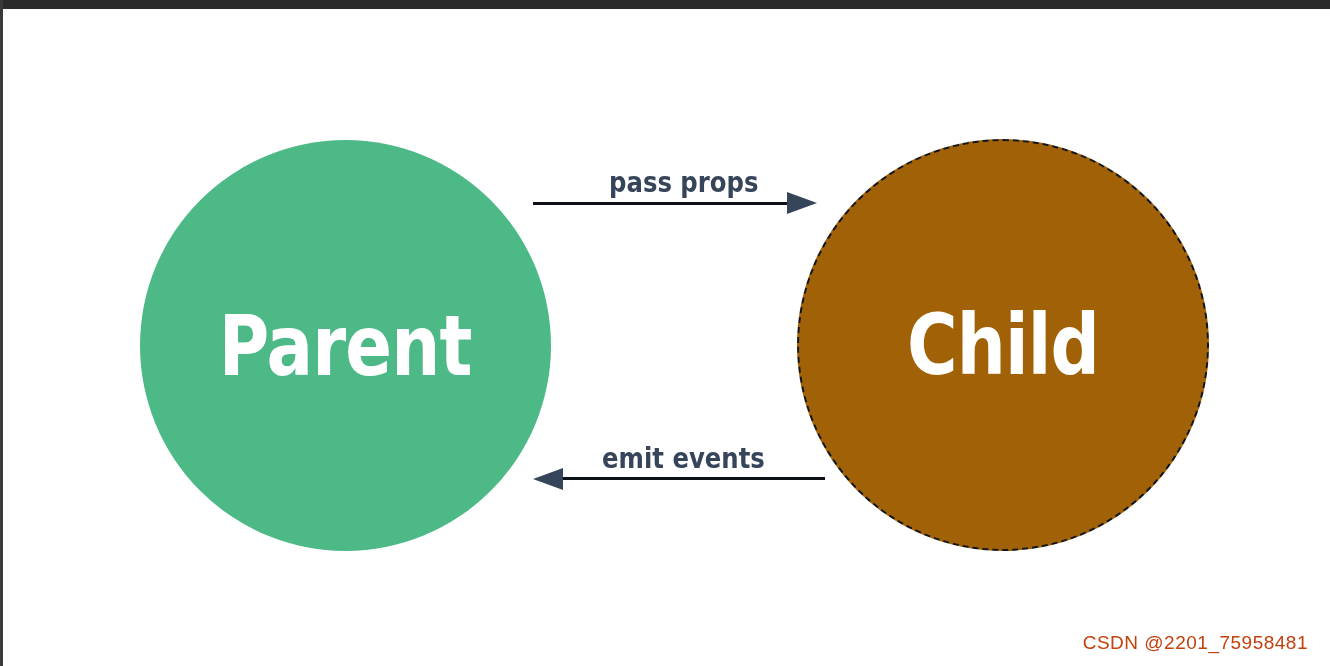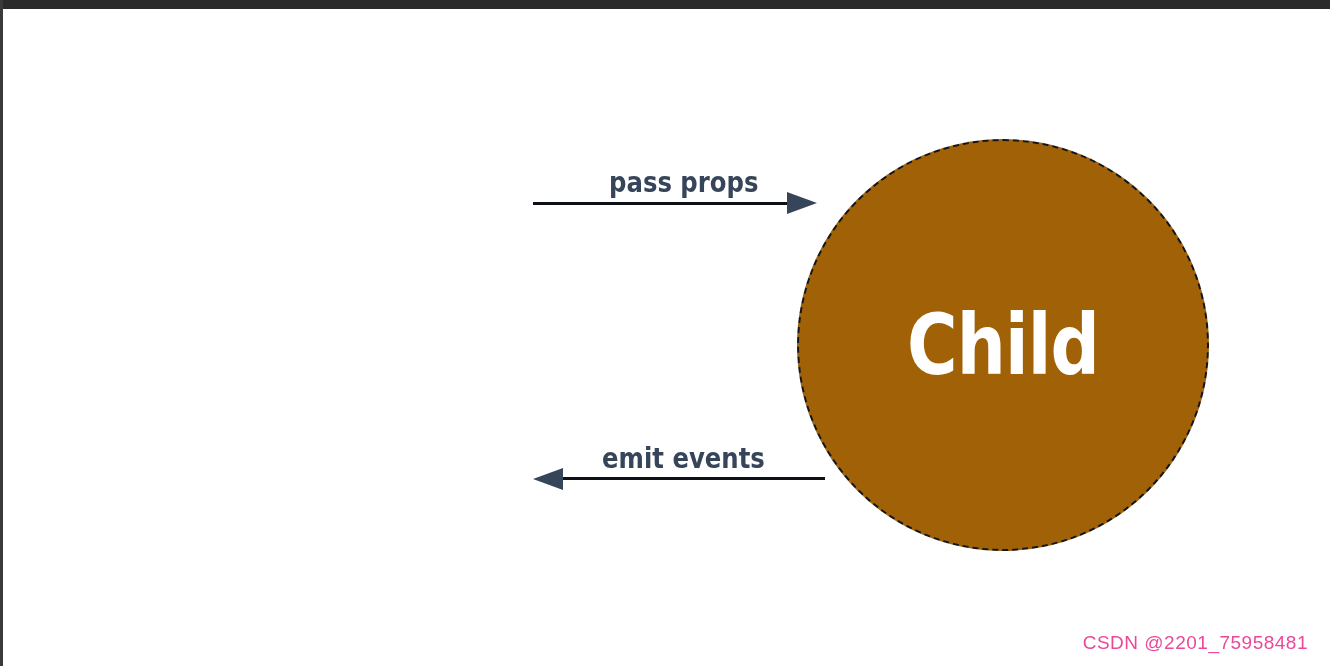--- a/index.html
+++ b/index.html
@@ -125,35 +125,38 @@
   .label-emit-events {
     left: 602px;
     top: 441px;
   }
 
   
   .watermark {
     position: absolute;
     right: 22px;
     bottom: 12px;
-    color: #ec4899;
+    color: #c2410c;
     font-family: "Liberation Sans", sans-serif;
     font-size: 19px;
     letter-spacing: 0.5px;
     user-select: none;
   }
 </style>
 </head>
 <body>
 
 <div id="canvas">
 
   <div class="top-bar"></div>
   <div class="left-edge"></div>
 
+  <div class="node-circle node-parent">
+    <span class="node-label">Parent</span>
+  </div>
 
   <div class="node-circle node-child">
     <span class="node-label">Child</span>
   </div>
 
   <div class="arrow-line arrow-top-line"></div>
   <div class="arrow-head arrow-head-right"></div>
   <div class="edge-label label-pass-props">pass props</div>
 
   <div class="arrow-line arrow-bottom-line"></div>

